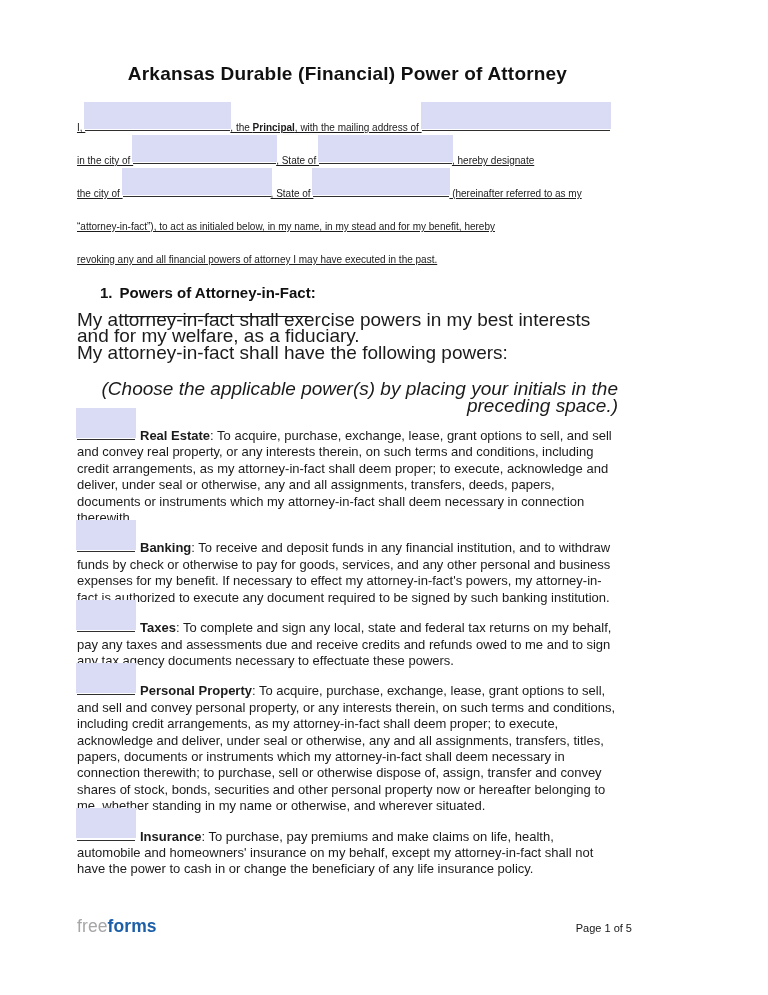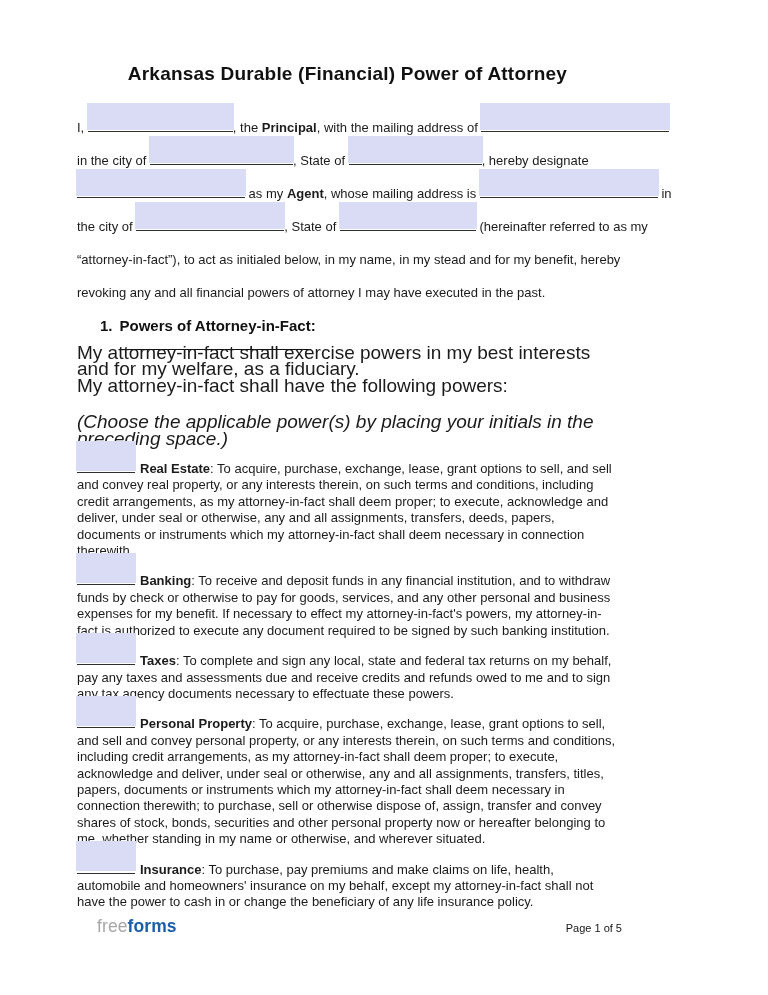--- a/index.html
+++ b/index.html
@@ -14,21 +14,21 @@
   .page{
     position:relative;width:695px;height:995px;background:#fff;
     font-family:"Liberation Sans",sans-serif;color:var(--text);
   }
   .content{padding:0 77px;}
   h1.doc-title{
     font-size:19px;font-weight:700;text-align:center;color:#111;
     padding-top:63px;letter-spacing:.2px;
   }
   
-  .intro{margin-top:26px;font-size:13px;}
+  .intro{margin-top:26px;font-size:10px;text-decoration:underline;}
   .iline{height:33px;line-height:33px;white-space:nowrap;position:relative;}
   .blank{
     display:inline-block;position:relative;vertical-align:baseline;
     border-bottom:1.5px solid #2f2f2f;
   }
   .blank::before{
     content:"";position:absolute;left:-1px;right:-1px;bottom:1.5px;height:27px;
     background:var(--field-highlight);
   }
   .blank.field{width:58px;margin-right:5px;}
@@ -38,45 +38,44 @@
   b.inlinebold{font-weight:700;}
   
   .sec-heading{
     margin:7px 0 0 23px;font-size:15px;font-weight:700;color:#111;line-height:20px;
   }
   .sec-heading .underlined{border-bottom:1.7px solid #111;padding-bottom:15px;}
   .sec-heading .num{margin-right:7px;}
   
   .bodytext{font-size:19px;line-height:16.4px;}
   .powers-intro{margin-top:9px;}
-  .note{margin-top:20px;font-style:italic;}
+  .note{margin-top:20px;font-style:italic;text-align:right;}
   p.power{margin-top:14px;font-size:13px;line-height:16.4px;}
   p.power .plabel{font-weight:700;}
   
   .footer{
-    position:absolute;left:77px;right:73px;top:916px;
-    display:flex;justify-content:space-between;align-items:baseline;margin-left:20px;
+    position:absolute;left:77px;right:63px;top:916px;
+    display:flex;justify-content:space-between;align-items:baseline;
   }
   .brand{font-size:17.5px;letter-spacing:.1px;}
   .brand .free{color:var(--logo-gray);font-weight:400;}
   .brand .forms{color:var(--logo-blue);font-weight:700;}
   .pagenum{font-size:11px;color:#161616;}
 </style>
 </head>
 <body>
 
 <div class="page">
   <div class="content">
 
     <h1 class="doc-title">Arkansas Durable (Financial) Power of Attorney</h1>
 
     <div class="intro">
       <div class="iline"><span>I, </span><span class="blank w145"></span><span>, the </span><b class="inlinebold">Principal</b><span>, with the mailing address of </span><span class="blank w188"></span></div>
       <div class="iline"><span>in the city of </span><span class="blank w143"></span><span>, State of </span><span class="blank w133"></span><span>, hereby designate</span></div>
-      <div class="iline"><span class="blank w168"></span><span> as my </span><b class="inlinebold">Agent</b><span>, whose mailing address is </span><span class="blank w178"></span><span> in</span></div>
       <div class="iline"><span>the city of </span><span class="blank w148"></span><span>, State of </span><span class="blank w136"></span><span> (hereinafter referred to as my</span></div>
       <div class="iline"><span>“attorney-in-fact”), to act as initialed below, in my name, in my stead and for my benefit, hereby</span></div>
       <div class="iline"><span>revoking any and all financial powers of attorney I may have executed in the past.</span></div>
     </div>
 
     <div class="sec-heading"><span class="num">1.</span><span class="underlined">Powers of Attorney-in-Fact</span><span>:</span></div>
 
     <div class="bodytext powers-intro">
       <div>My attorney-in-fact shall exercise powers in my best interests and for my welfare, as a fiduciary.</div>
       <div>My attorney-in-fact shall have the following powers:</div>

